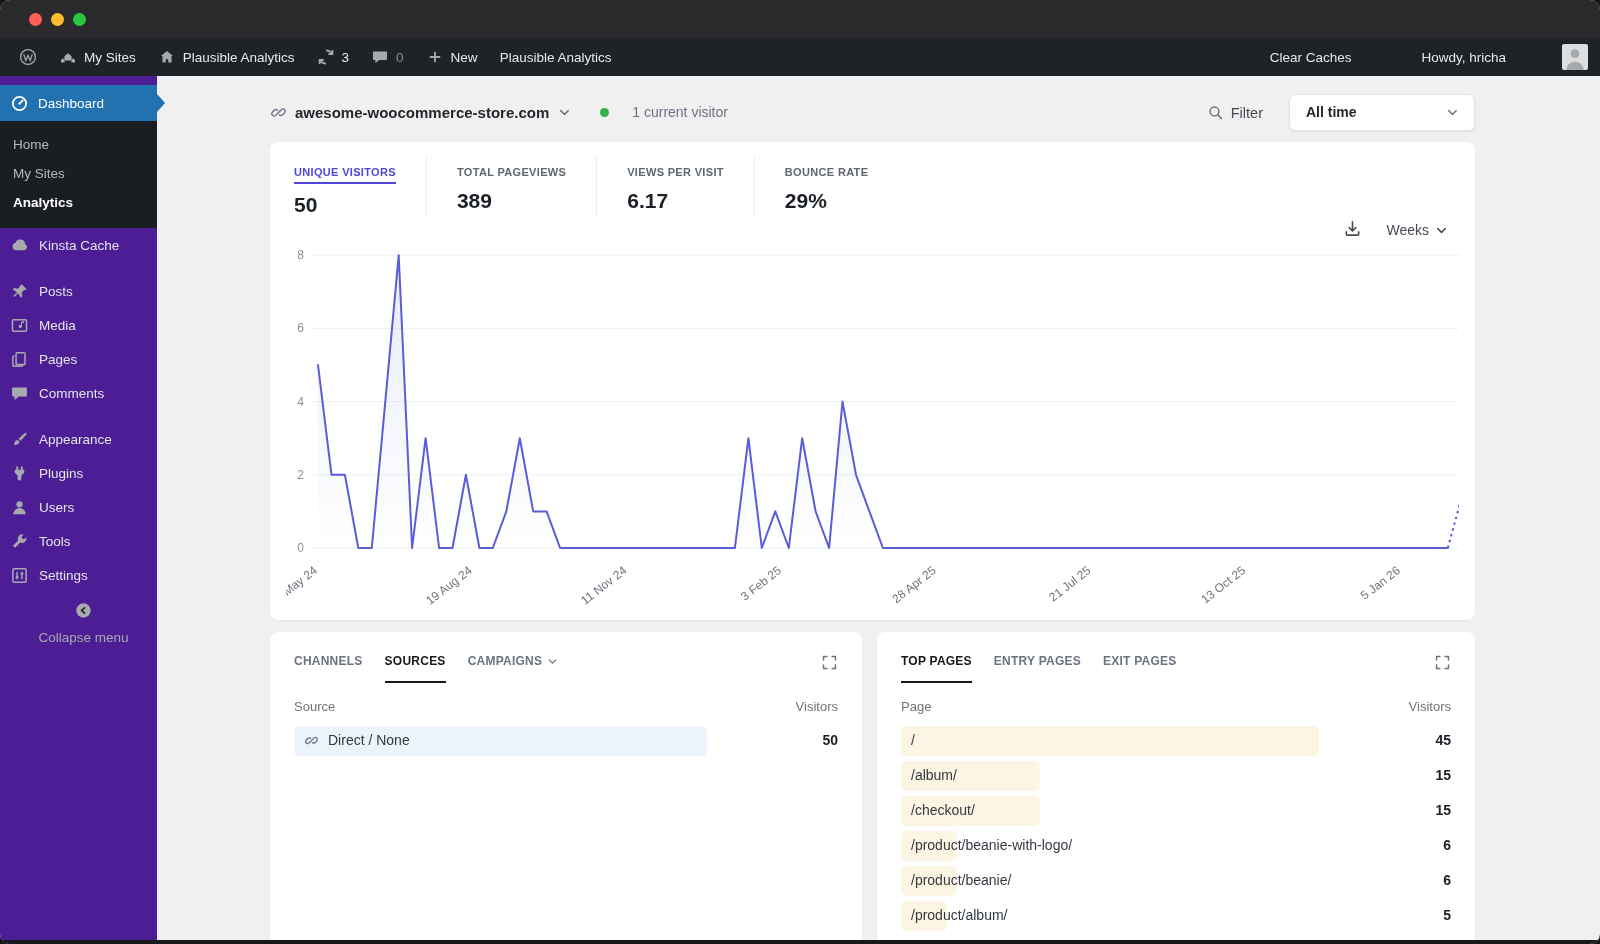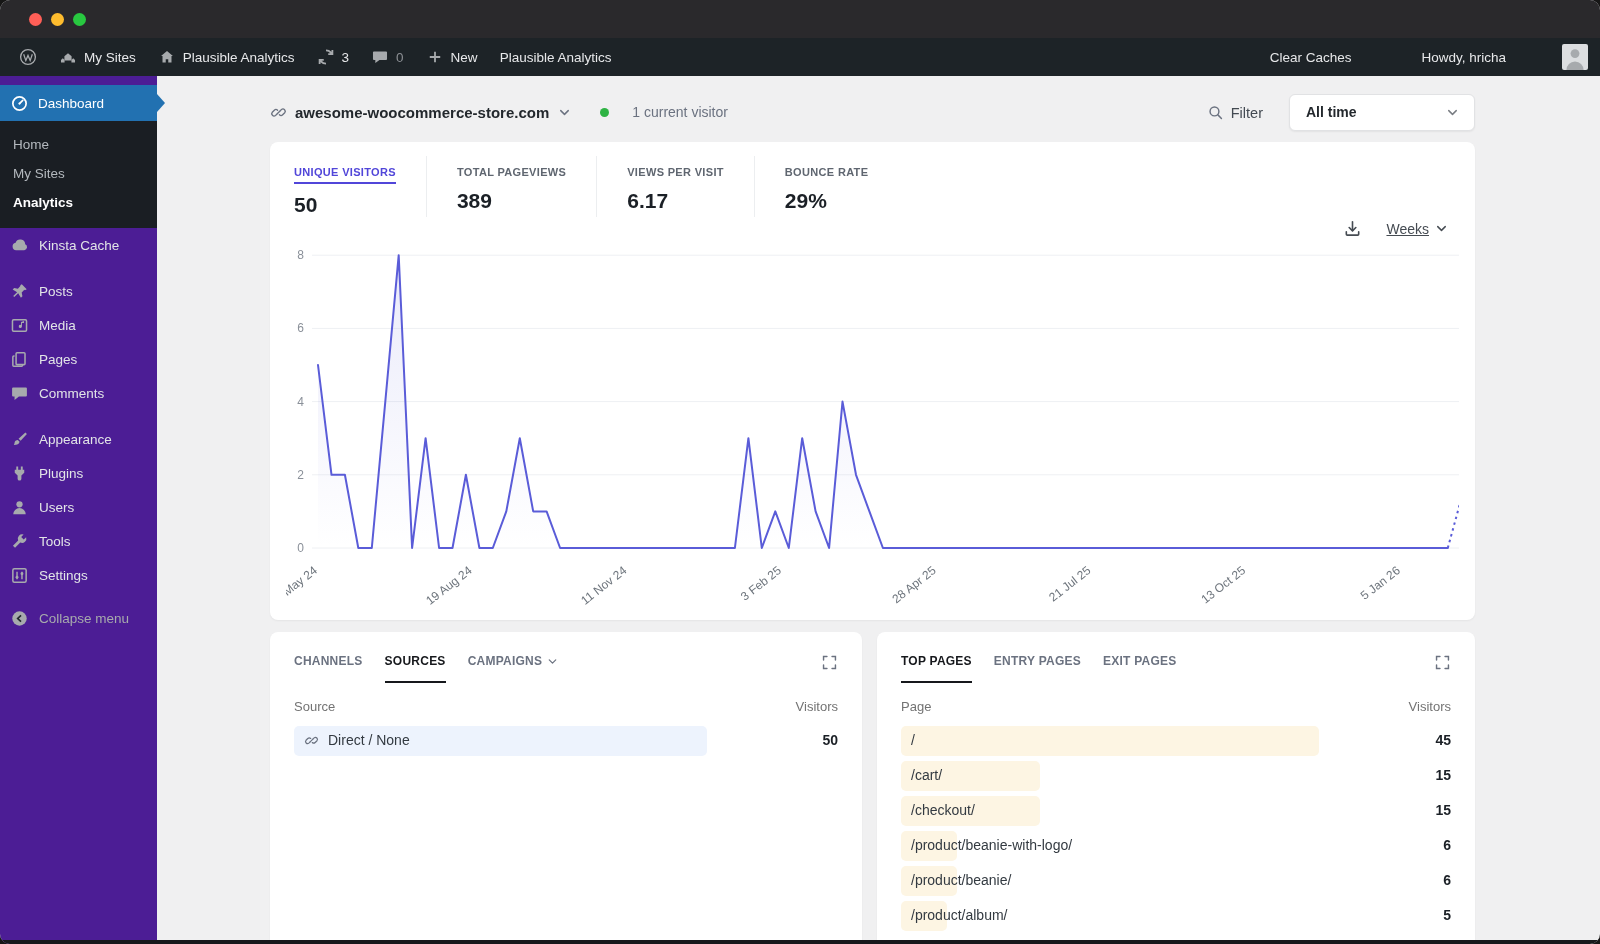--- a/index.html
+++ b/index.html
@@ -23,21 +23,21 @@
   .layout { display:flex; height:868px; }
   .sidebar { width:157px; flex-shrink:0; background:#4c1d95; padding-top:9px; position:relative; z-index:5; color:#e2e4e7; }
   .dash-item { height:36px; background:#2271b1; color:#fff; display:flex; align-items:center; gap:9px; padding-left:10px; font-size:13.5px; position:relative; }
   .dash-item::after { content:''; position:absolute; right:-8px; top:50%; transform:translateY(-50%); border-left:8px solid #2271b1; border-top:9px solid transparent; border-bottom:9px solid transparent; }
   .submenu { background:#1a1e23; padding:9px 0 11px; }
   .submenu-item { padding:7px 0 7px 13px; color:#b4b9be; font-size:13.5px; cursor:pointer; }
   .submenu-item.active { color:#fff; font-weight:700; }
   .menu-item { height:34px; display:flex; align-items:center; gap:10px; padding-left:10px; font-size:13.5px; cursor:pointer; }
   .menu-item .ic { width:19px; height:19px; color:#a7aaad; flex-shrink:0; }
   .menu-gap { height:12px; }
-  .collapse-item { margin-top:9px; color:#a7aaad; }
+  .collapse-item { margin-top:9px; color:#a7aaad;flex-direction:column; }
   .collapse-item .ic { color:#a7aaad; }
 
   
   .main { flex:1; position:relative; overflow:hidden; }
   .container { width:1205px; margin-left:113px; }
   .topbar { display:flex; align-items:center; height:40px; margin-top:16px; }
   .site-group { display:flex; align-items:center; gap:8px; cursor:pointer; }
   .site-name { font-size:15px; font-weight:700; color:#23282d; }
   .ic14 { width:15px; height:15px; color:#6b7280; display:inline-block; }
   .ic17 { width:17px; height:17px; color:#6b7280; display:inline-block; }
@@ -48,21 +48,21 @@
   .period-select { width:186px; height:37px; background:#fff; border:1px solid #e1e2e4; border-radius:6px; box-shadow:0 1px 2px rgba(0,0,0,.06); display:flex; align-items:center; padding:0 14px 0 16px; margin-left:26px; font-size:14px; font-weight:700; color:#23282d; cursor:pointer; }
   .period-select .chv { margin-left:auto; color:#787c82; }
 
   .main-card { background:#fff; border-radius:8px; margin-top:10px; height:478px; box-shadow:0 1px 2px rgba(0,0,0,.05); padding:14px 20px 0; position:relative; }
   .stats { display:flex; }
   .stat { padding:6px 30px 0; border-left:1px solid #eceef0; cursor:pointer; }
   .stat:first-child { border-left:none; padding-left:4px; }
   .stat .lbl { font-size:11px; font-weight:700; color:#5f6670; letter-spacing:.03em; display:inline-block; }
   .stat.active .lbl { color:var(--purple); border-bottom:2px solid var(--purple); padding-bottom:4px; }
   .stat .val { font-size:21px; font-weight:700; color:#1b2026; margin-top:9px; }
-  .chart-controls { position:absolute; top:77px; right:26px; display:flex; align-items:center; gap:24px; font-size:14px; color:#454b52;text-decoration:underline; }
+  .chart-controls { position:absolute; top:77px; right:26px; display:flex; align-items:flex-end; gap:24px; font-size:14px; color:#454b52; }
   .chart-controls .dl { width:19px; height:19px; color:#454b52; cursor:pointer; }
   .interval { display:flex; align-items:center; gap:5px; cursor:pointer; }
   .chart-wrap { position:absolute; top:96px; left:16px; right:16px; height:380px; }
 
   .cards { display:flex; gap:15px; margin-top:12px; }
   .card { background:#fff; border-radius:8px; box-shadow:0 1px 2px rgba(0,0,0,.05); padding:22px 24px; height:420px; }
   .card.left { width:592px; } .card.right { width:598px; }
   .tabs { display:flex; gap:22px; align-items:flex-start; }
   .tab { font-size:12px; font-weight:700; color:#6b7280; letter-spacing:.02em; padding-bottom:13px; border-bottom:2.5px solid transparent; cursor:pointer; display:flex; align-items:center; gap:4px; }
   .tab.active { color:#16181c; border-bottom-color:#16181c; }
@@ -419,21 +419,21 @@
                 <div class="rrow">
                   <span class="bar" style="width: 76%; background: rgb(253, 245, 227);"></span>
                   <span class="lab">
                     <span>/</span>
                   </span>
                   <span class="num">45</span>
                 </div>
                 <div class="rrow">
                   <span class="bar" style="width: 25.3%; background: rgb(253, 245, 227);"></span>
                   <span class="lab">
-                    <span>/cart/</span>
+                    <span>/album/</span>
                   </span>
                   <span class="num">15</span>
                 </div>
                 <div class="rrow">
                   <span class="bar" style="width: 25.3%; background: rgb(253, 245, 227);"></span>
                   <span class="lab">
                     <span>/checkout/</span>
                   </span>
                   <span class="num">15</span>
                 </div>

